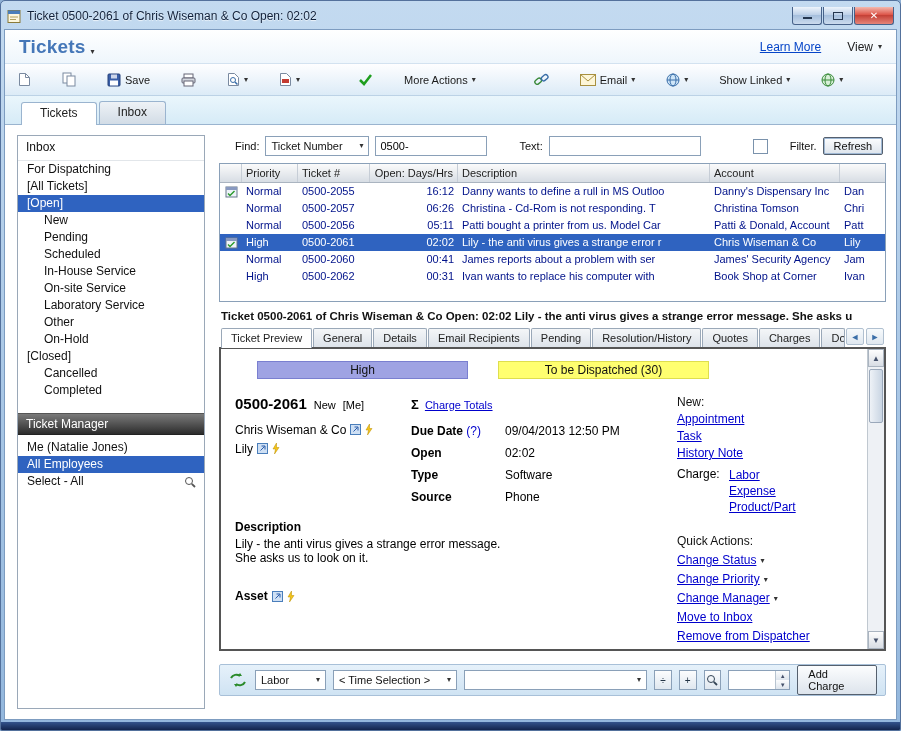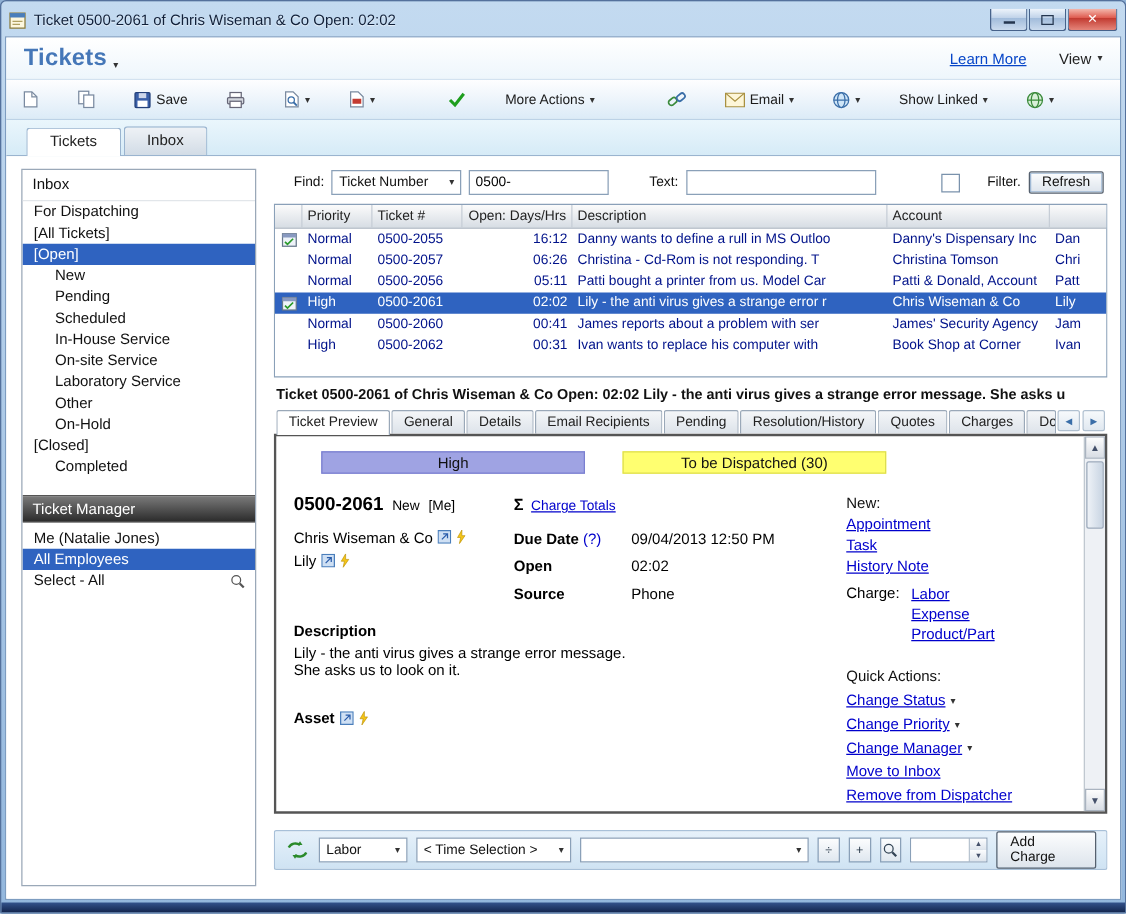--- a/index.html
+++ b/index.html
@@ -306,20 +306,21 @@
         <div class="sb-item selected">[Open]</div>
         <div class="sb-item lvl2">New</div>
         <div class="sb-item lvl2">Pending</div>
         <div class="sb-item lvl2">Scheduled</div>
         <div class="sb-item lvl2">In-House Service</div>
         <div class="sb-item lvl2">On-site Service</div>
         <div class="sb-item lvl2">Laboratory Service</div>
         <div class="sb-item lvl2">Other</div>
         <div class="sb-item lvl2">On-Hold</div>
         <div class="sb-item">[Closed]</div>
+        <div class="sb-item lvl2">Cancelled</div>
         <div class="sb-item lvl2">Completed</div>
         <div class="sb-section">Ticket Manager</div>
         <div class="sb-item" style="margin-top:4px;">Me (Natalie Jones)</div>
         <div class="sb-item selected">All Employees</div>
         <div class="sb-item with-mag">
           <span>Select - All</span>
           <span>
               <svg width="12" height="12">
                 <circle cx="5" cy="5" r="3.5" fill="none" stroke="#555"></circle>
                 <line x1="7.8" y1="7.8" x2="11" y2="11" stroke="#555" stroke-width="1.8"></line>
@@ -506,20 +507,24 @@
                     <div class="pv-field-row">
                       <span class="pv-flabel">
                         <span>Due Date</span>
                         <a class="link" style="font-weight:normal;text-decoration:none;">(?)</a>
                       </span>
                       <span>09/04/2013  12:50 PM</span>
                     </div>
                     <div class="pv-field-row">
                       <span class="pv-flabel">Open</span>
                       <span>02:02</span>
+                    </div>
+                    <div class="pv-field-row">
+                      <span class="pv-flabel">Type</span>
+                      <span>Software</span>
                     </div>
                     <div class="pv-field-row">
                       <span class="pv-flabel">Source</span>
                       <span>Phone</span>
                     </div>
                   </div>
                 </div>
 
                 <div class="pv-desc">
                   <div class="dlabel">Description</div>

